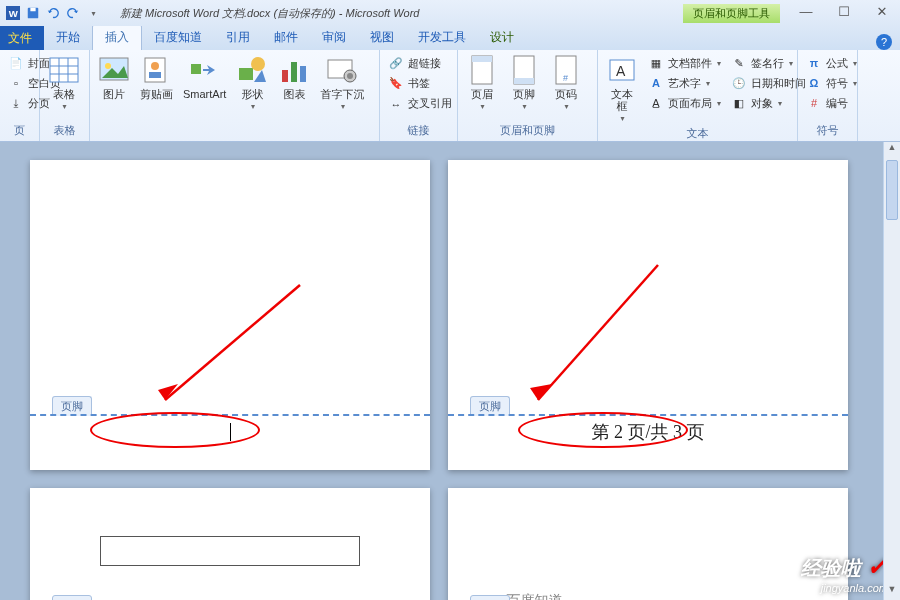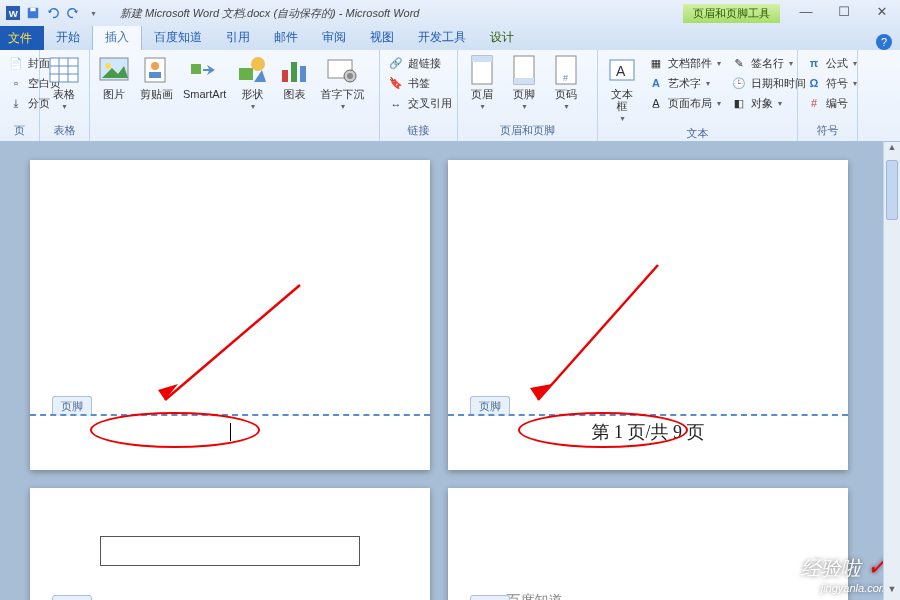--- a/index.html
+++ b/index.html
@@ -49,21 +49,21 @@
 
 .pages-row2 { display:flex; gap:18px; padding:0 30px; }
 .page2 { background:#fff; width:400px; height:130px; box-shadow:0 2px 6px rgba(0,0,0,0.3); position:relative; }
 .header-tag { position:absolute; bottom:2px; left:22px; background:#e8f0fb; border:1px solid #a8c0e0; font-size:11px; color:#4a6a9a; padding:2px 8px; border-radius:3px 3px 0 0; }
 .table-sketch { position:absolute; top:48px; left:70px; right:70px; }
 .table-sketch .line { border-top:1px solid #555; }
 .header-txt { position:absolute; bottom:8px; left:48px; font-size:14px; color:#888; font-family:"SimSun",serif; }
 
 
 .watermark { position:absolute; right:12px; bottom:6px; text-align:right; color:#fff; text-shadow:0 0 4px rgba(0,0,0,0.6); }
-.watermark .wm1 { font-size:20px; font-weight:normal; font-style:italic; }
+.watermark .wm1 { font-size:20px; font-weight:bold; font-style:italic; }
 .watermark .wm1 .chk { color:#e00; font-size:26px; }
 .watermark .wm2 { font-size:11px; font-style:italic; }
 
 
 .vscroll { position:absolute; right:0; top:142px; bottom:0; width:17px; background:#e8eef6; border-left:1px solid #c0d4ec; }
 .vscroll .thumb { position:absolute; top:18px; left:2px; right:2px; height:60px; background:#c4d6ef; border:1px solid #9ab8de; border-radius:2px; }
 .vscroll .arr { position:absolute; left:0; right:0; height:16px; text-align:center; font-size:9px; color:#666; }
 </style>
 </head>
 <body>
@@ -348,21 +348,21 @@
       <div class="footer-text"><span class="cursor-bar"></span></div>
       <div class="ellipse" style="top:252px; left:60px; width:170px; height:36px"></div>
       <svg class="arrow-svg" style="top:120px; left:120px" width="160" height="140">
           <line x1="150" y1="5" x2="15" y2="120" stroke="#e00" stroke-width="2.5"></line>
           <path d="M15 120 L28 104 L8 110 Z" fill="#e00"></path>
         </svg>
     </div>
     <div class="page">
       <div class="footer-tag">页脚</div>
       <div class="dashed"></div>
-      <div class="footer-text">第 1 页/共 9 页</div>
+      <div class="footer-text">第 2 页/共 3 页</div>
       <div class="ellipse" style="top:252px; left:70px; width:170px; height:36px"></div>
       <svg class="arrow-svg" style="top:100px; left:60px" width="160" height="160">
           <line x1="150" y1="5" x2="30" y2="140" stroke="#e00" stroke-width="2.5"></line>
           <path d="M30 140 L44 124 L22 128 Z" fill="#e00"></path>
         </svg>
     </div>
   </div>
 
   <div class="pages-row2">
     <div class="page2">

